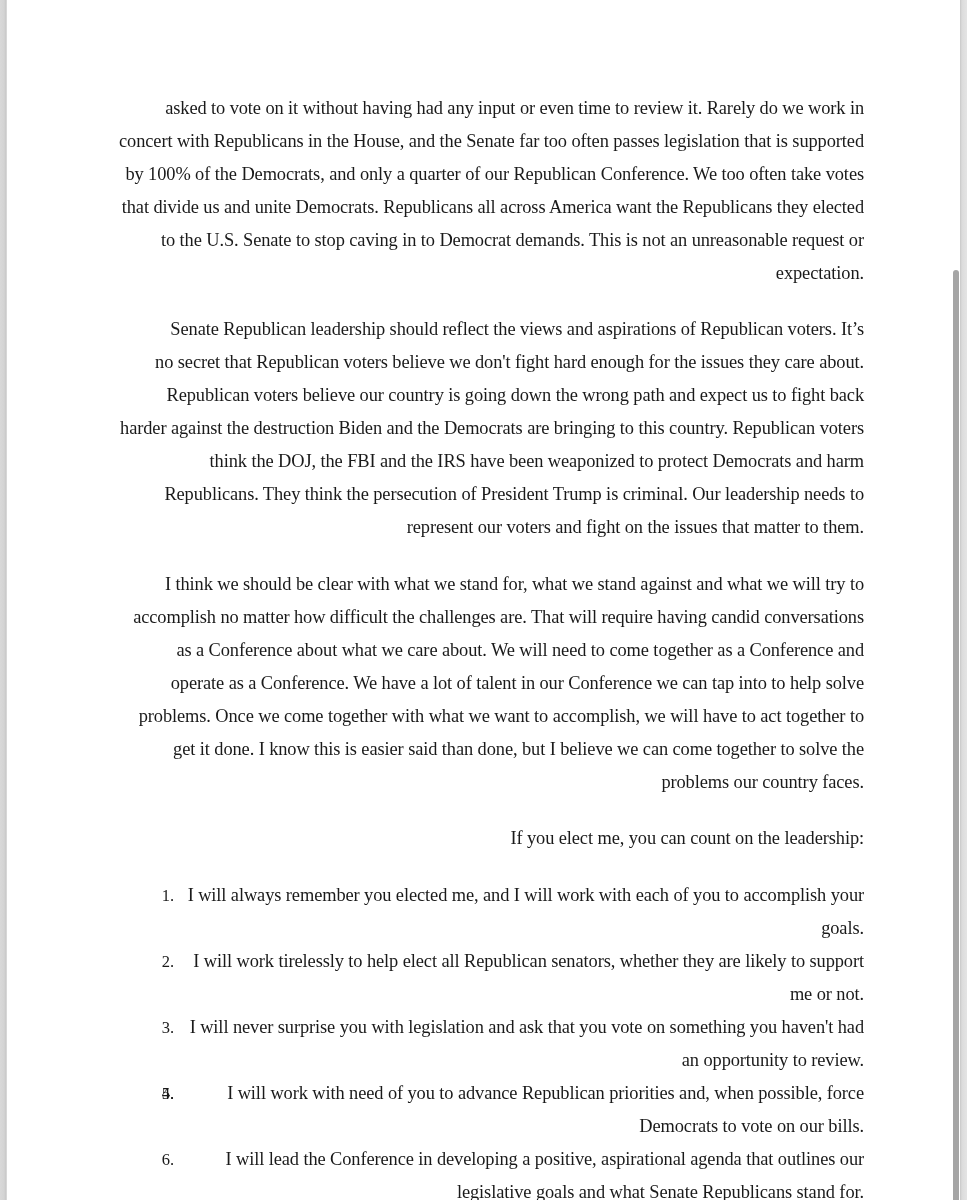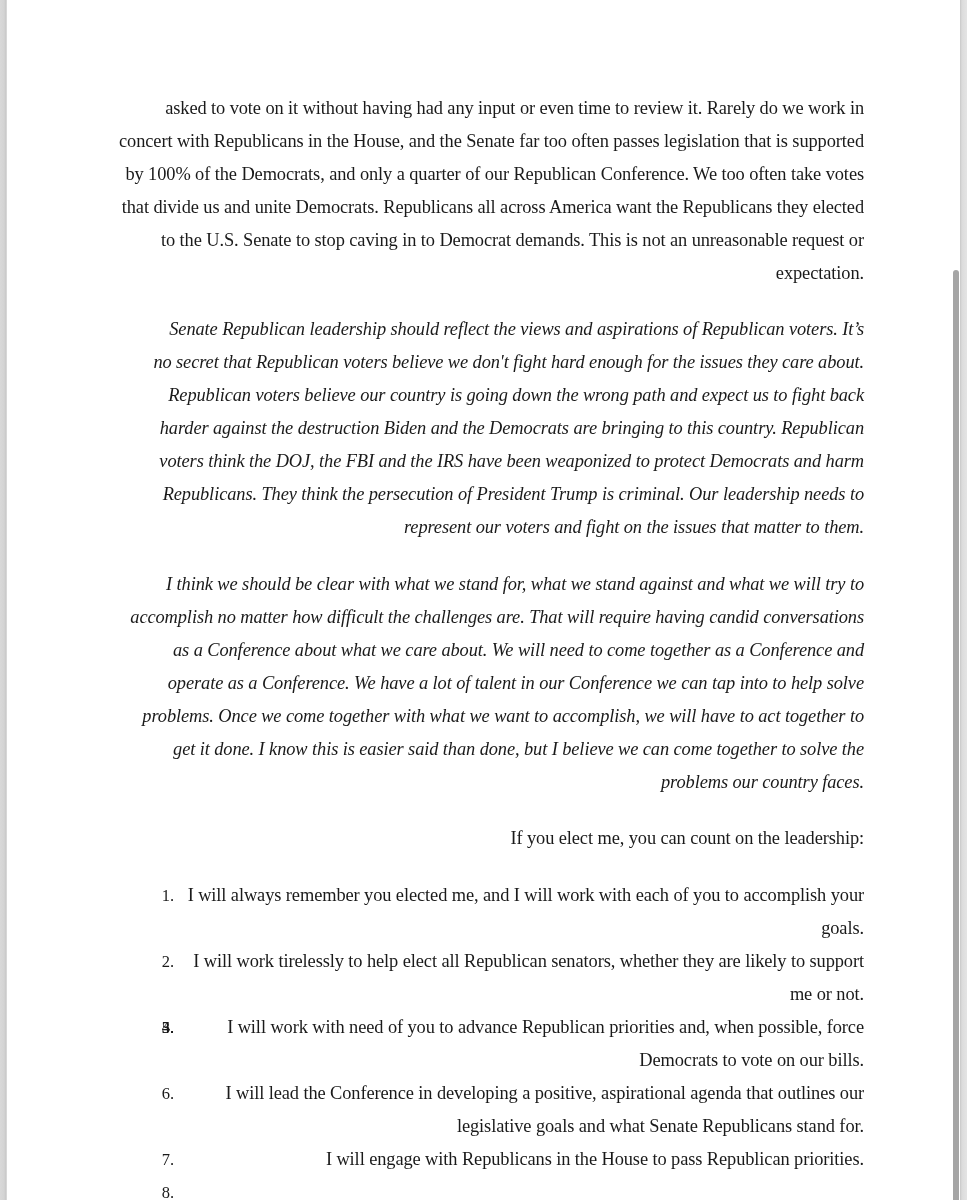--- a/index.html
+++ b/index.html
@@ -53,21 +53,20 @@
       line-height: 33px;
       color: #1a1a1a;
       letter-spacing: -0.1px;
       text-align: right;
     }
     .para {
       margin: 0 0 23.4px 0;
     }
     .para.indent {
       text-indent: 31px;
-      font-style: italic;
     }
     .intro {
       margin: 0 0 23.4px 0;
       padding-left: 31px;
     }
     ol.pledges {
       list-style: none;
       margin: 0;
       padding: 0;
     }
@@ -105,20 +104,21 @@
         <li>
           <span class="num">1.</span>
           <span>I will always remember you elected me, and I will work with each of you to accomplish your goals.</span>
         </li>
         <li>
           <span class="num">2.</span>
           <span>I will work tirelessly to help elect all Republican senators, whether they are likely to support me or not.</span>
         </li>
         <li>
           <span class="num">3.</span>
+          <span>I will never surprise you with legislation and ask that you vote on something you haven't had an opportunity to review.</span>
         </li>
         <li>
           <span class="num">4.</span>
         </li>
         <li>
           <span class="num">5.</span>
           <span>I will work with need of you to advance Republican priorities and, when possible, force Democrats to vote on our bills.</span>
         </li>
         <li>
           <span class="num">6.</span>

